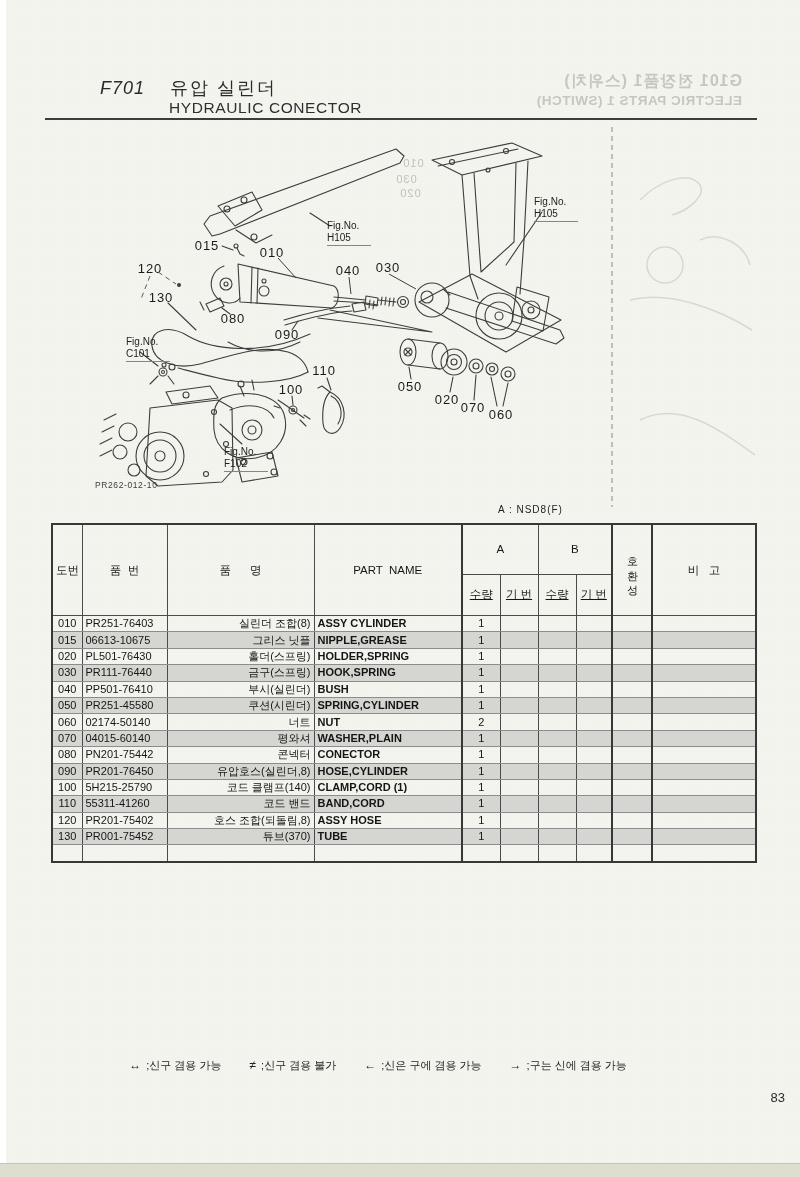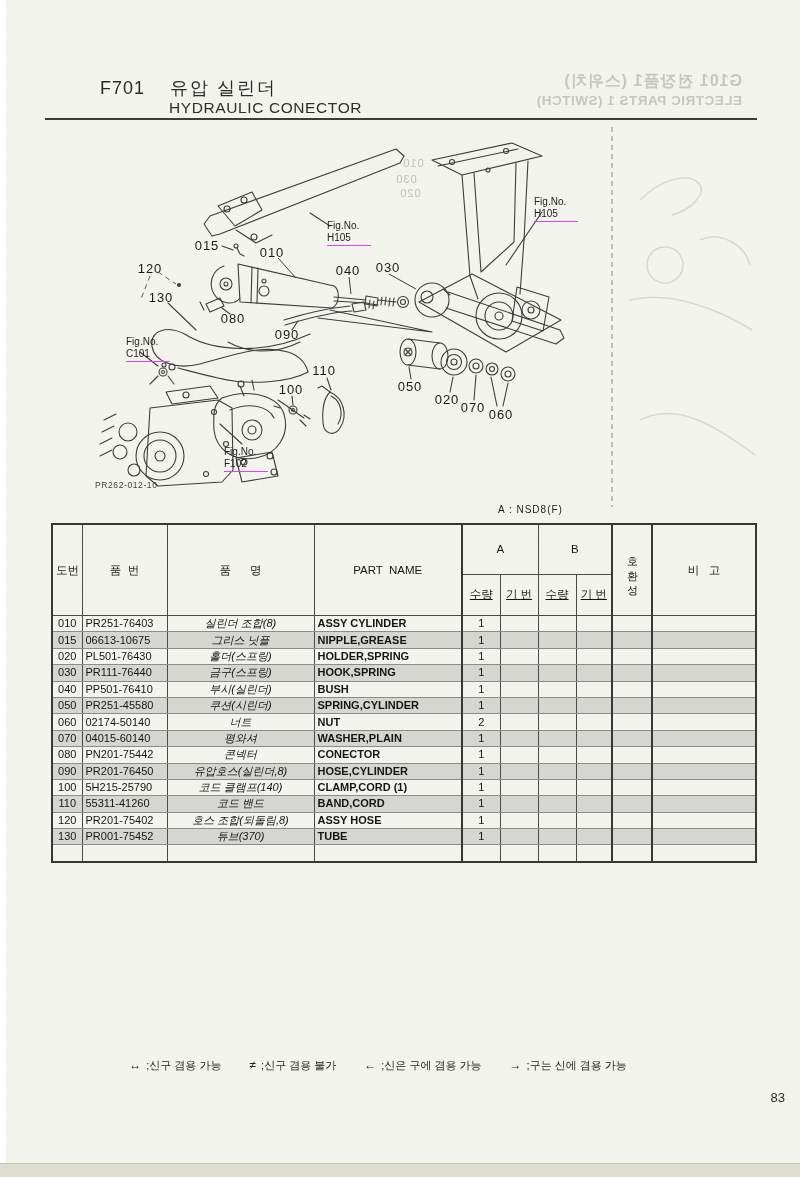--- a/index.html
+++ b/index.html
@@ -8,21 +8,21 @@
     background:#f4f4ef;
     background-image:radial-gradient(rgba(60,70,50,0.018) 1px, transparent 1px);
     background-size:3px 3px;
     font-family:"Liberation Sans","DejaVu Sans",sans-serif;
     color:#1d1d1d;
   }
   .edge-left{position:absolute;left:0;top:0;width:6px;height:1177px;background:#ffffff;}
   .edge-bottom{position:absolute;left:0;bottom:0;width:800px;height:13px;background:#dddecf;border-top:1px solid #c3c5b2;}
 
   
-  .title-code{position:absolute;left:100px;top:78px;font-size:18px;letter-spacing:1px;color:#2a2a2a;}
+  .title-code{position:absolute;left:100px;top:78px;font-size:18px;letter-spacing:1px;color:#2a2a2a;font-style:italic;}
   .title-ko{position:absolute;left:170px;top:76px;font-size:18px;letter-spacing:2px;color:#2a2a2a;}
   .title-en{position:absolute;left:169px;top:99px;font-size:15.5px;letter-spacing:0.6px;color:#2e2e2e;}
   .title-rule{position:absolute;left:45px;top:118px;width:712px;height:2px;background:#3c3c3c;}
 
   
   .ghost-title{
     position:absolute;left:452px;top:70px;width:290px;line-height:1.35;
     transform:scaleX(-1);color:rgba(128,138,118,0.42);white-space:nowrap;
   }
   .ghost-title .g1{font-size:16px;font-weight:bold;letter-spacing:1px;}
@@ -58,21 +58,21 @@
     border:1px solid #4a4a4a;padding:0 3px;overflow:hidden;white-space:pre;
   }
   #parts-table{border:2px solid #373737;}
   #parts-table thead th{font-weight:normal;text-align:center;font-size:11.5px;}
   #parts-table thead tr.tier1 th{height:23px;}
   #parts-table thead tr.tier2 th{height:19px;text-decoration:underline;}
   #parts-table tbody td{height:15.4px;line-height:15px;border-color:#8c8c8c;border-left-color:#4a4a4a;border-right-color:#4a4a4a;}
   #parts-table tbody tr.shaded td{background:#d5d5d1;}
   .c-ref{text-align:center;}
   .c-pno{text-align:left;padding-left:3px;}
-  .c-ko{text-align:center;padding-left:4px;font-style:italic;}
+  .c-ko{text-align:right;padding-left:4px;}
   .c-en{text-align:left;padding-left:4px;font-weight:bold;}
   .c-qty{text-align:center;}
   .bL2{border-left:2px solid #373737 !important;}
   .bR2{border-right:2px solid #373737 !important;}
   #filler-row td{height:258px;border-bottom:none;border-top:1px solid #9a9a9a;}
   .compat-vert{
     writing-mode:vertical-rl;text-orientation:upright;margin:0 auto;
     font-size:11px;letter-spacing:3px;line-height:1;
   }
 

